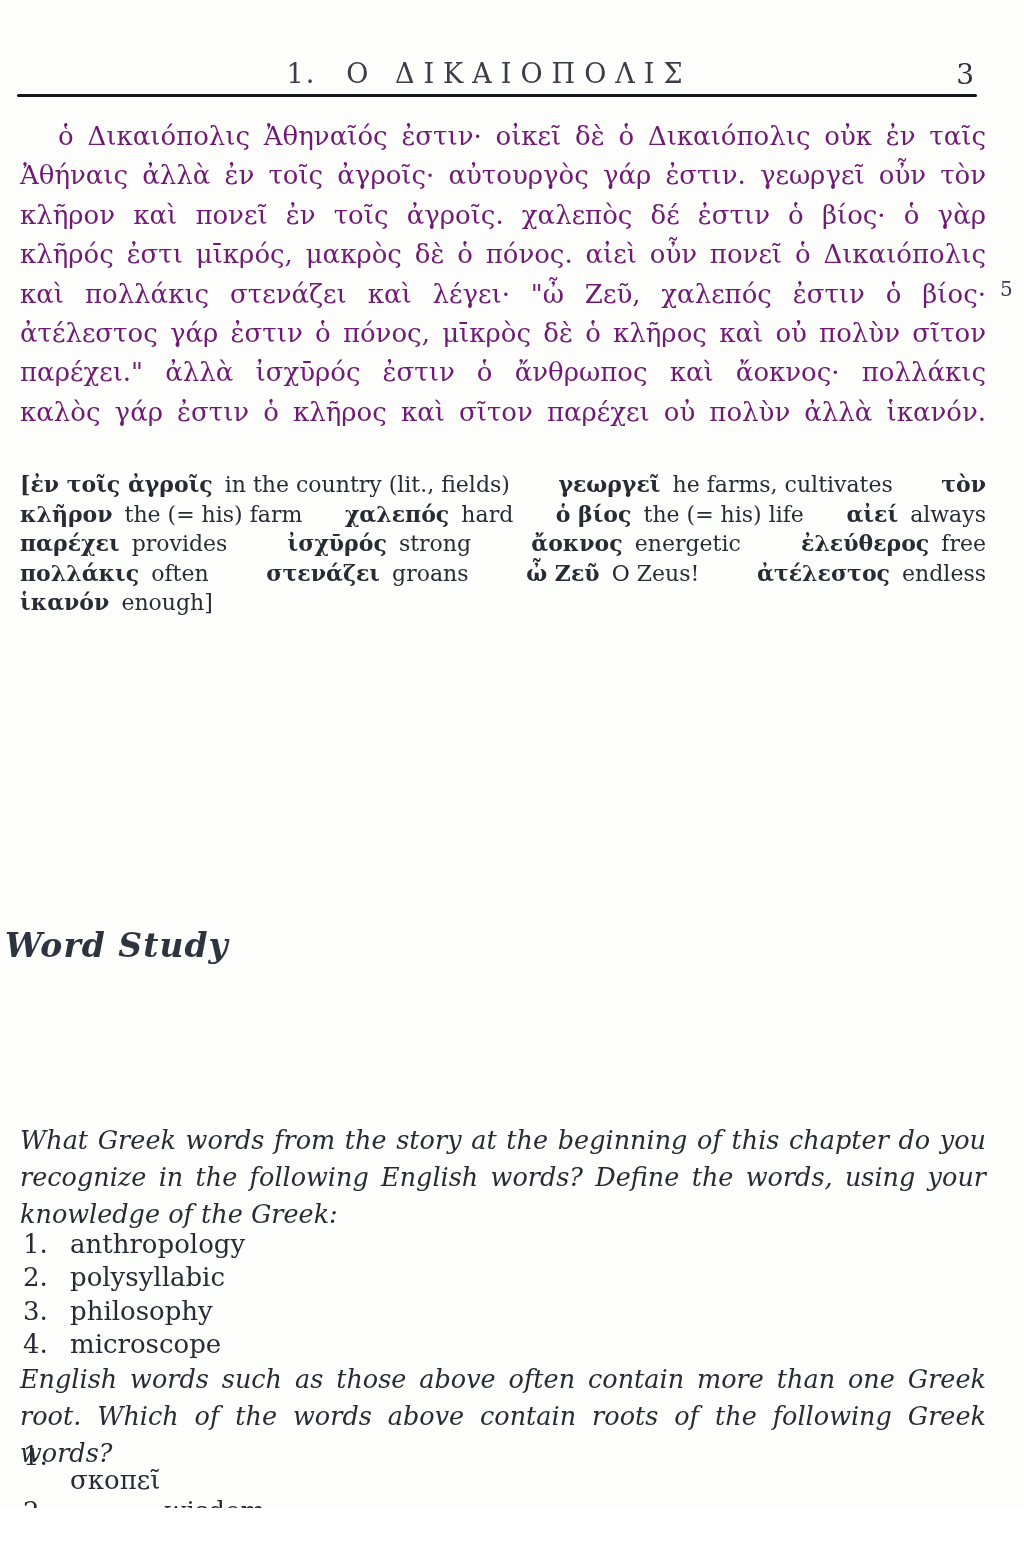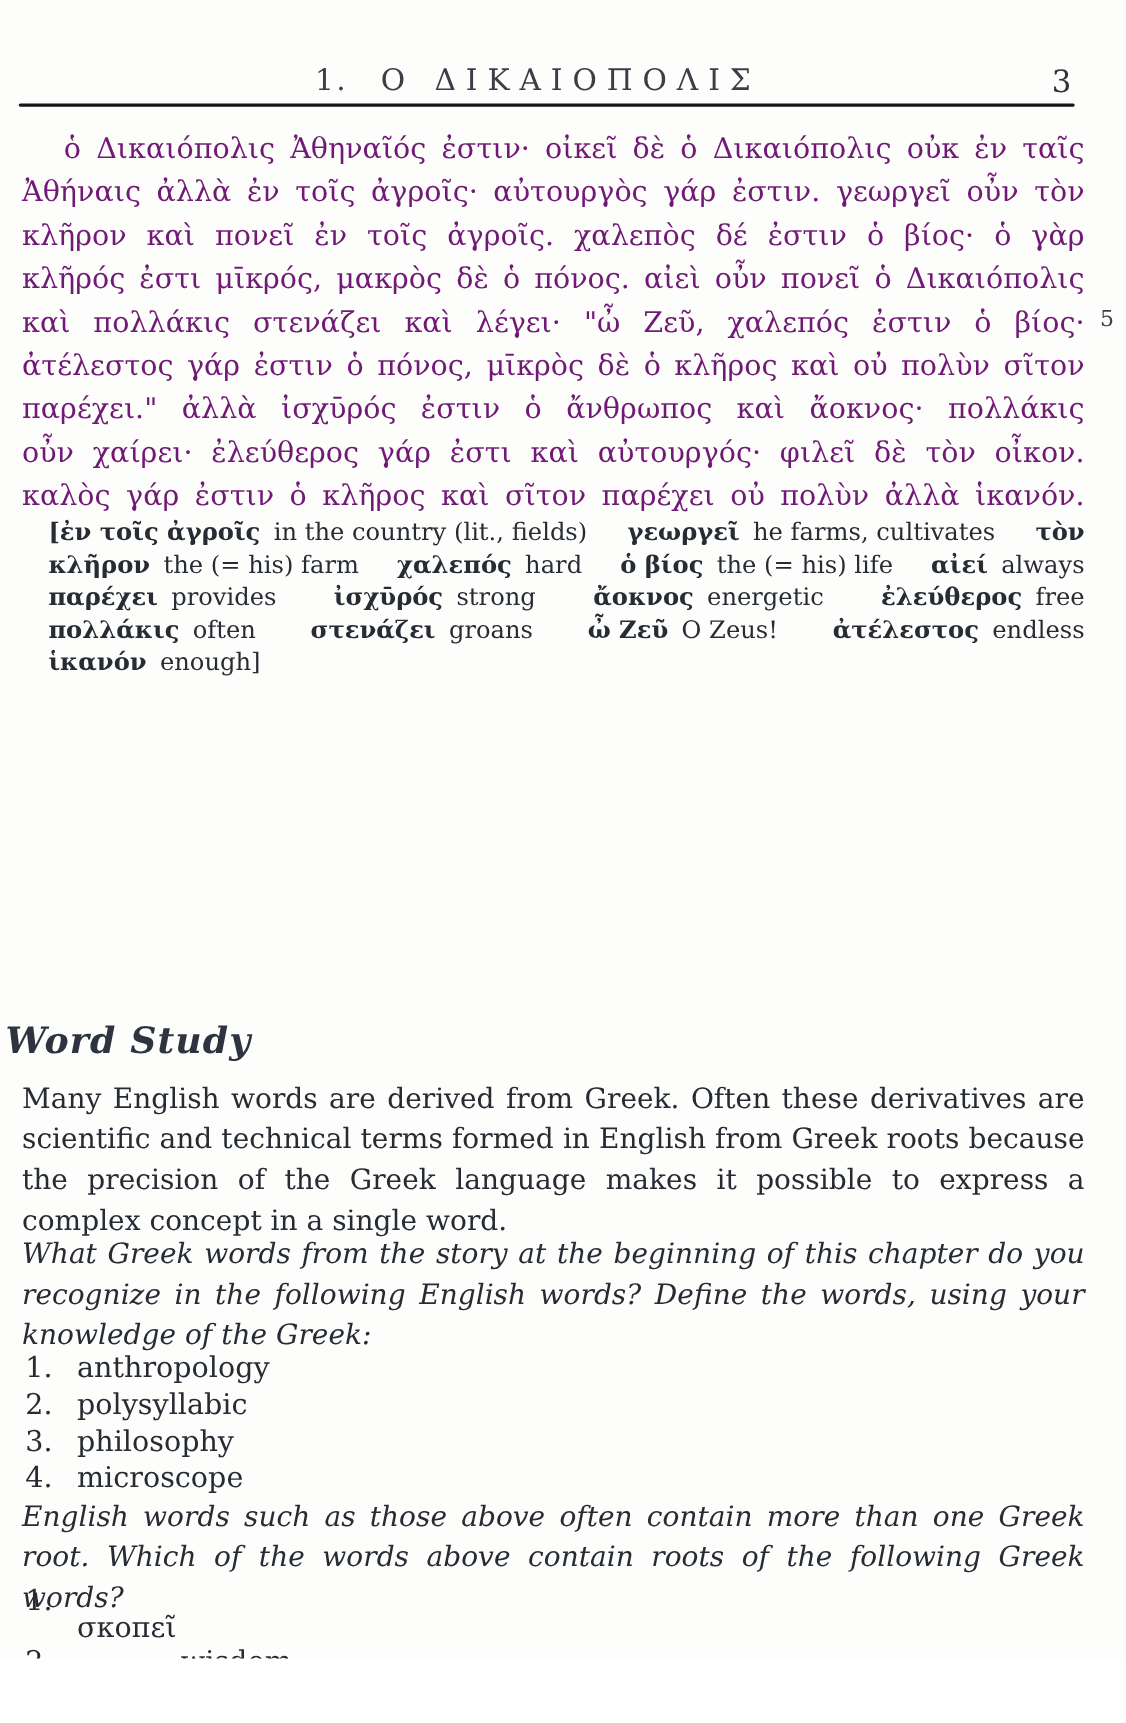--- a/index.html
+++ b/index.html
@@ -59,21 +59,21 @@
 
   
   .glossary {
     position: absolute;
     top: 470px; left: 20px;
     width: 966px;
     font-size: 22px;
     line-height: 29.5px;
     color: #272b34;
   }
-  .gloss-line { display: flex; justify-content: space-between; margin-left: 24px; }
+  .gloss-line { display: flex; justify-content: space-between; }
   .gloss-line.gloss-line-last { justify-content: flex-start; align-items: center; }
   .gloss-seg { white-space: nowrap; }
   .gloss-term { font-weight: bold; }
   .gloss-def:not(:empty) { margin-left: 0.55em; }
 
   
   .word-study-heading {
     position: absolute;
     top: 926px; left: 5px;
     font-size: 33px;
@@ -121,21 +121,20 @@
   <div class="header-rule"></div>
 
   <div class="story">
     <div class="story-line indent">ὁ Δικαιόπολις Ἀθηναῖός ἐστιν· οἰκεῖ δὲ ὁ Δικαιόπολις οὐκ ἐν ταῖς</div>
     <div class="story-line">Ἀθήναις ἀλλὰ ἐν τοῖς ἀγροῖς· αὐτουργὸς γάρ ἐστιν. γεωργεῖ οὖν τὸν</div>
     <div class="story-line">κλῆρον καὶ πονεῖ ἐν τοῖς ἀγροῖς. χαλεπὸς δέ ἐστιν ὁ βίος· ὁ γὰρ</div>
     <div class="story-line">κλῆρός ἐστι μῑκρός, μακρὸς δὲ ὁ πόνος. αἰεὶ οὖν πονεῖ ὁ Δικαιόπολις</div>
     <div class="story-line">καὶ πολλάκις στενάζει καὶ λέγει· "ὦ Ζεῦ, χαλεπός ἐστιν ὁ βίος·</div>
     <div class="story-line">ἀτέλεστος γάρ ἐστιν ὁ πόνος, μῑκρὸς δὲ ὁ κλῆρος καὶ οὐ πολὺν σῖτον</div>
     <div class="story-line">παρέχει." ἀλλὰ ἰσχῡρός ἐστιν ὁ ἄνθρωπος καὶ ἄοκνος· πολλάκις</div>
-    <div class="story-line">οὖν χαίρει· ἐλεύθερος γάρ ἐστι καὶ αὐτουργός· φιλεῖ δὲ τὸν οἶκον.</div>
     <div class="story-line">καλὸς γάρ ἐστιν ὁ κλῆρος καὶ σῖτον παρέχει οὐ πολὺν ἀλλὰ ἱκανόν.</div>
   </div>
   <div class="margin-line-number">5</div>
 
   <div class="glossary">
     <div class="gloss-line">
       <span class="gloss-seg"><span class="gloss-term">[ἐν τοῖς ἀγροῖς</span><span class="gloss-def">in the country (lit., fields)</span></span>
       <span class="gloss-seg"><span class="gloss-term">γεωργεῖ</span><span class="gloss-def">he farms, cultivates</span></span>
       <span class="gloss-seg"><span class="gloss-term">τὸν</span><span class="gloss-def"></span></span>
     </div>
@@ -157,21 +156,20 @@
       <span class="gloss-seg"><span class="gloss-term">ὦ Ζεῦ</span><span class="gloss-def">O Zeus!</span></span>
       <span class="gloss-seg"><span class="gloss-term">ἀτέλεστος</span><span class="gloss-def">endless</span></span>
     </div>
     <div class="gloss-line gloss-line-last">
       <span class="gloss-seg"><span class="gloss-term">ἱκανόν</span><span class="gloss-def">enough]</span></span>
     </div>
   </div>
 
   <div class="word-study-heading">Word Study</div>
 
-  <div id="intro-para" class="para">Many English words are derived from Greek.  Often these derivatives are scientific and technical terms formed in English from Greek roots because the precision of the Greek language makes it possible to express a complex concept in a single word.</div>
 
   <div id="question-para-1" class="para italic">What Greek words from the story at the beginning of this chapter do you recognize in the following English words?  Define the words, using your knowledge of the Greek:</div>
 
   <div id="english-words-list" class="wordlist">
     <div class="wl-item">
       <span class="wl-num">1.</span>
         <span class="wl-word">anthropology</span>
     </div>
     <div class="wl-item">
       <span class="wl-num">2.</span>

